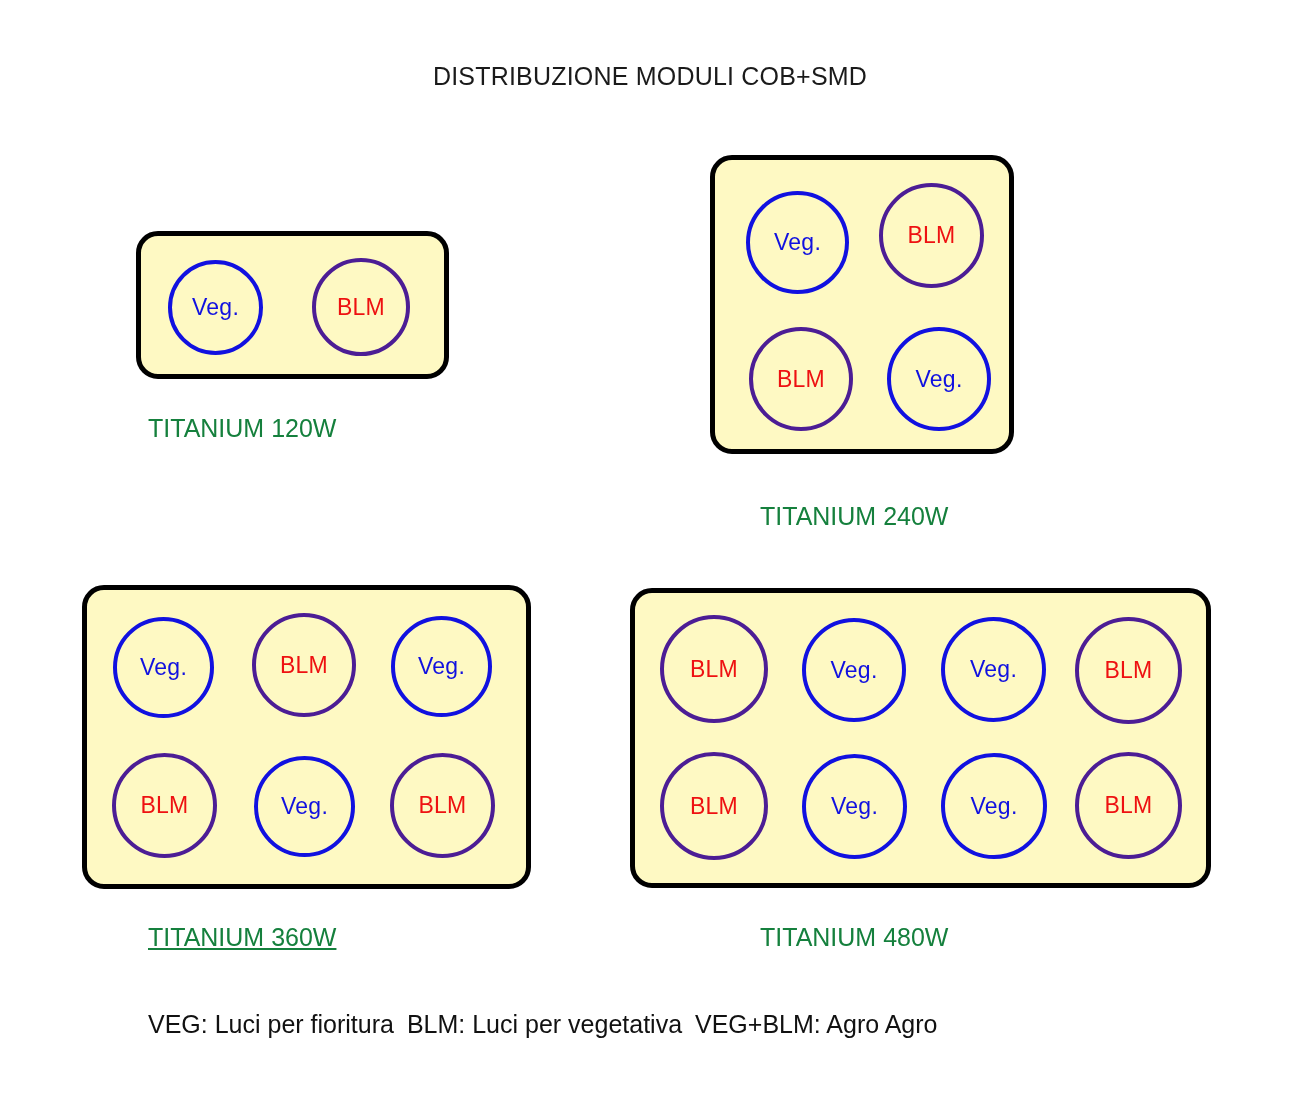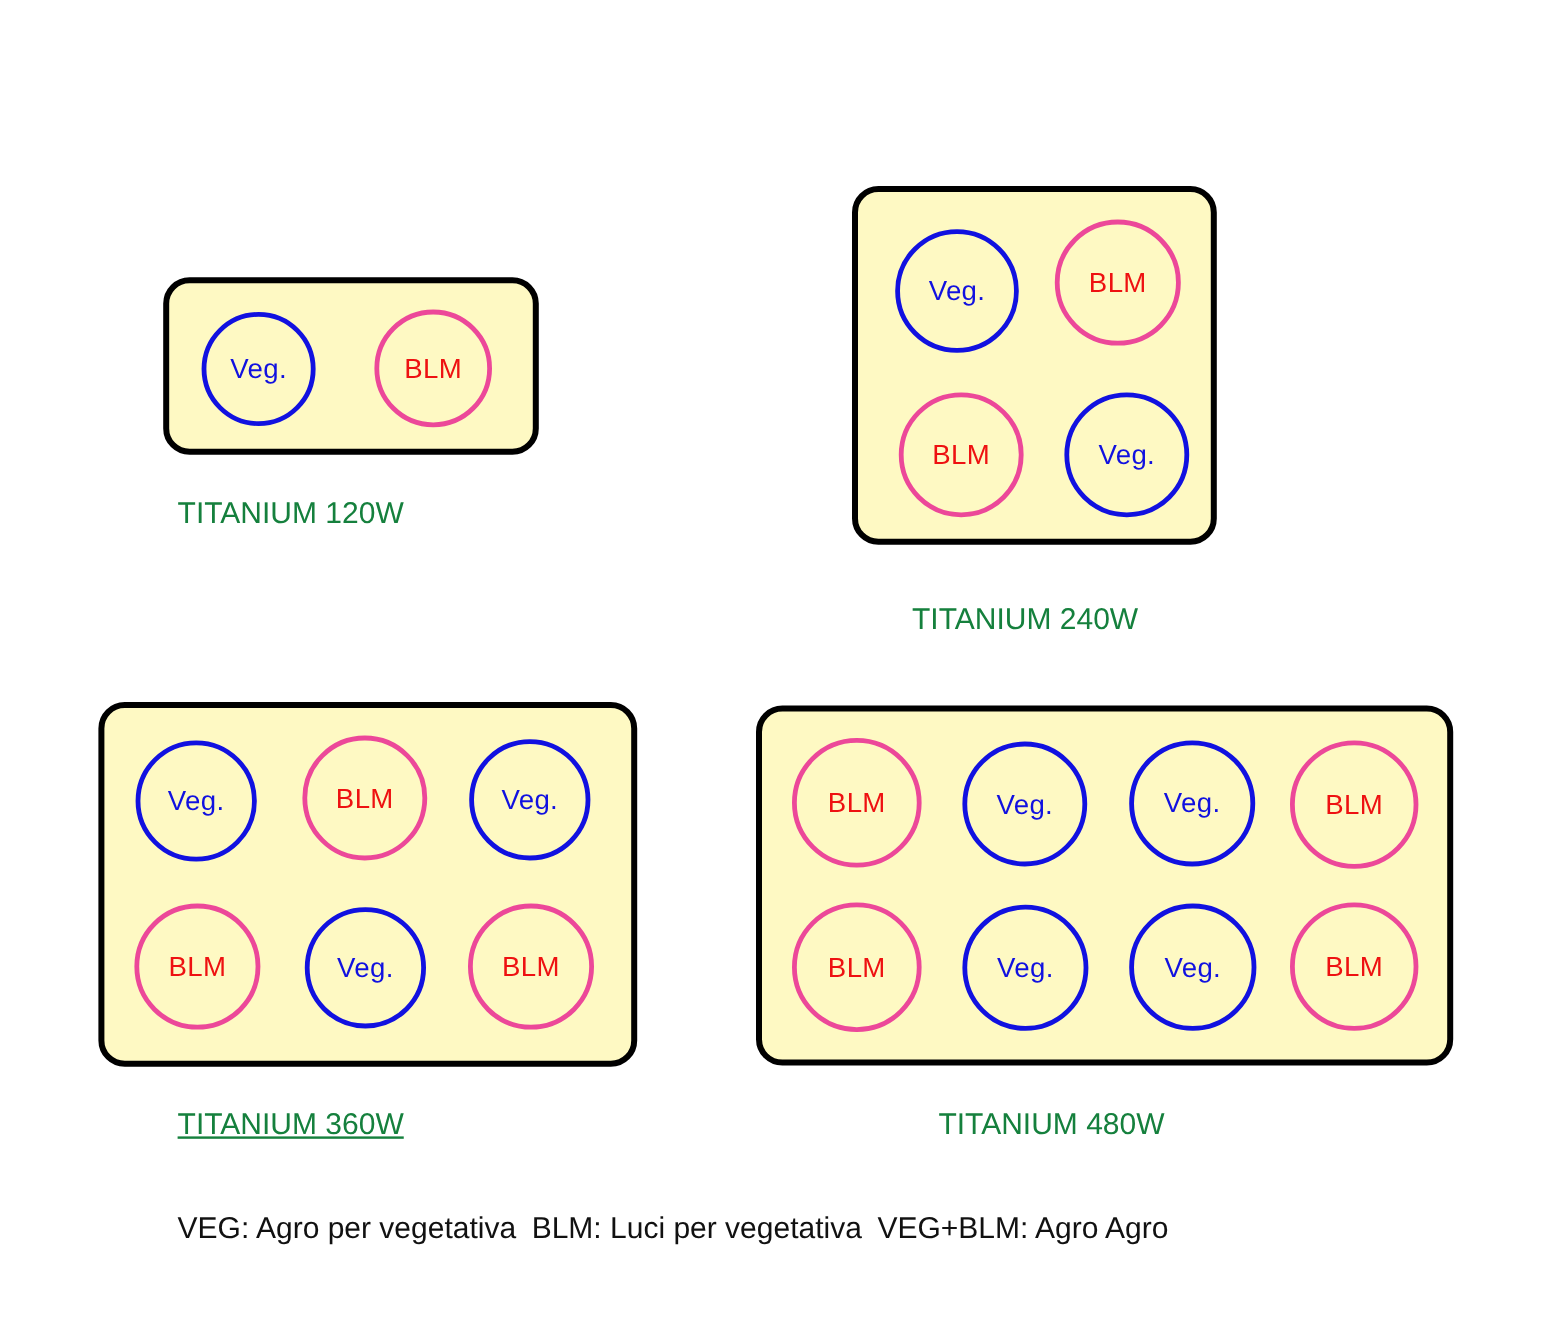--- a/index.html
+++ b/index.html
@@ -49,21 +49,21 @@
     font-size: 23px;
     line-height: 1;
     letter-spacing: 0.3px;
     user-select: none;
   }
   .module.veg {
     border: 4px solid #1111e0;
     color: #1111e0;
   }
   .module.blm {
-    border: 4px solid #ec4899;
+    border: 4px solid #4c1d95;
     color: #ee1111;
   }
   .panel-label {
     position: absolute;
     font-size: 25px;
     color: #15803d;
     white-space: nowrap;
   }
   .legend {
     position: absolute;
@@ -73,20 +73,21 @@
     color: #111111;
     white-space: nowrap;
   }
   .legend span { margin-right: 6px; }
 </style>
 </head>
 <body>
 
 <div id="canvas">
 
+  <div class="chart-title">DISTRIBUZIONE MODULI COB+SMD</div>
 
   <div class="panel" style="left:136px; top:231px; width:313px; height:148px;">
     <div class="module veg" style="left:27px; top:24px; width:95px; height:95px;">Veg.</div>
     <div class="module blm" style="left:171px; top:22px; width:98px; height:98px;">BLM</div>
   </div>
   <div class="panel-label" style="left:148px; top:414px;">TITANIUM 120W</div>
 
   <div class="panel" style="left:710px; top:155px; width:304px; height:299px;">
     <div class="module veg" style="left:31px; top:31px; width:103px; height:103px;">Veg.</div>
     <div class="module blm" style="left:164px; top:23px; width:105px; height:105px;">BLM</div>
@@ -108,21 +109,21 @@
   <div class="panel" style="left:630px; top:588px; width:581px; height:300px;">
     <div class="module blm" style="left:25px; top:22px; width:108px; height:108px;">BLM</div>
     <div class="module veg" style="left:167px; top:25px; width:104px; height:104px;">Veg.</div>
     <div class="module veg" style="left:306px; top:24px; width:105px; height:105px;">Veg.</div>
     <div class="module blm" style="left:440px; top:24px; width:107px; height:107px;">BLM</div>
     <div class="module blm" style="left:25px; top:159px; width:108px; height:108px;">BLM</div>
     <div class="module veg" style="left:167px; top:161px; width:105px; height:105px;">Veg.</div>
     <div class="module veg" style="left:306px; top:160px; width:106px; height:106px;">Veg.</div>
     <div class="module blm" style="left:440px; top:159px; width:107px; height:107px;">BLM</div>
   </div>
-  <div class="panel-label" style="left:782px; top:923px;">TITANIUM 480W</div>
+  <div class="panel-label" style="left:760px; top:923px;">TITANIUM 480W</div>
 
   <div class="legend">
-    <span>VEG:  Agro per vegetativa</span>
+    <span>VEG:  Luci per fioritura</span>
     <span>BLM: Luci per vegetativa</span>
     <span>VEG+BLM: Agro Agro</span>
   </div>
 
 </div>
 
 </body></html>

